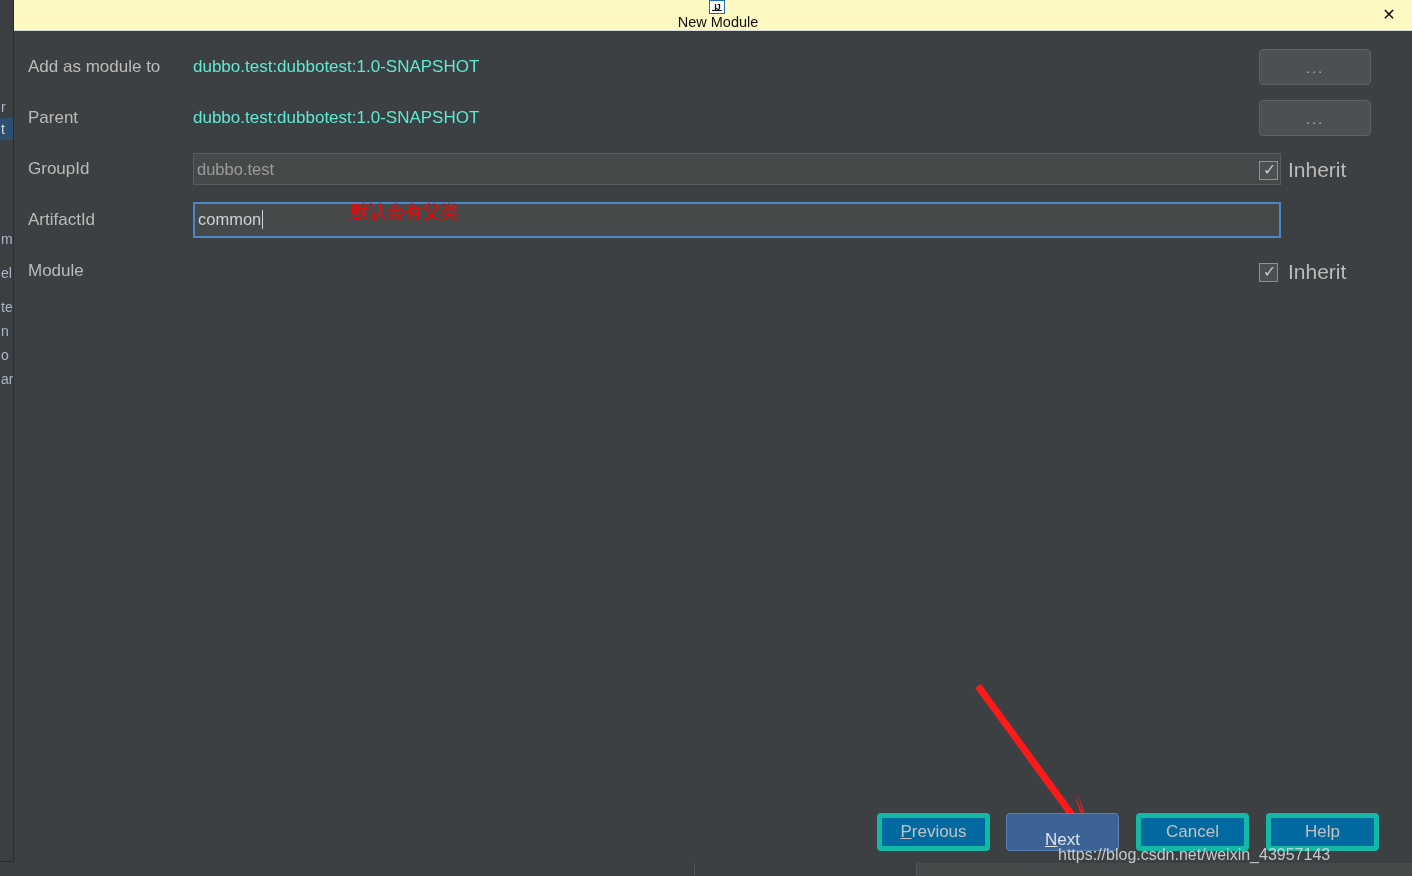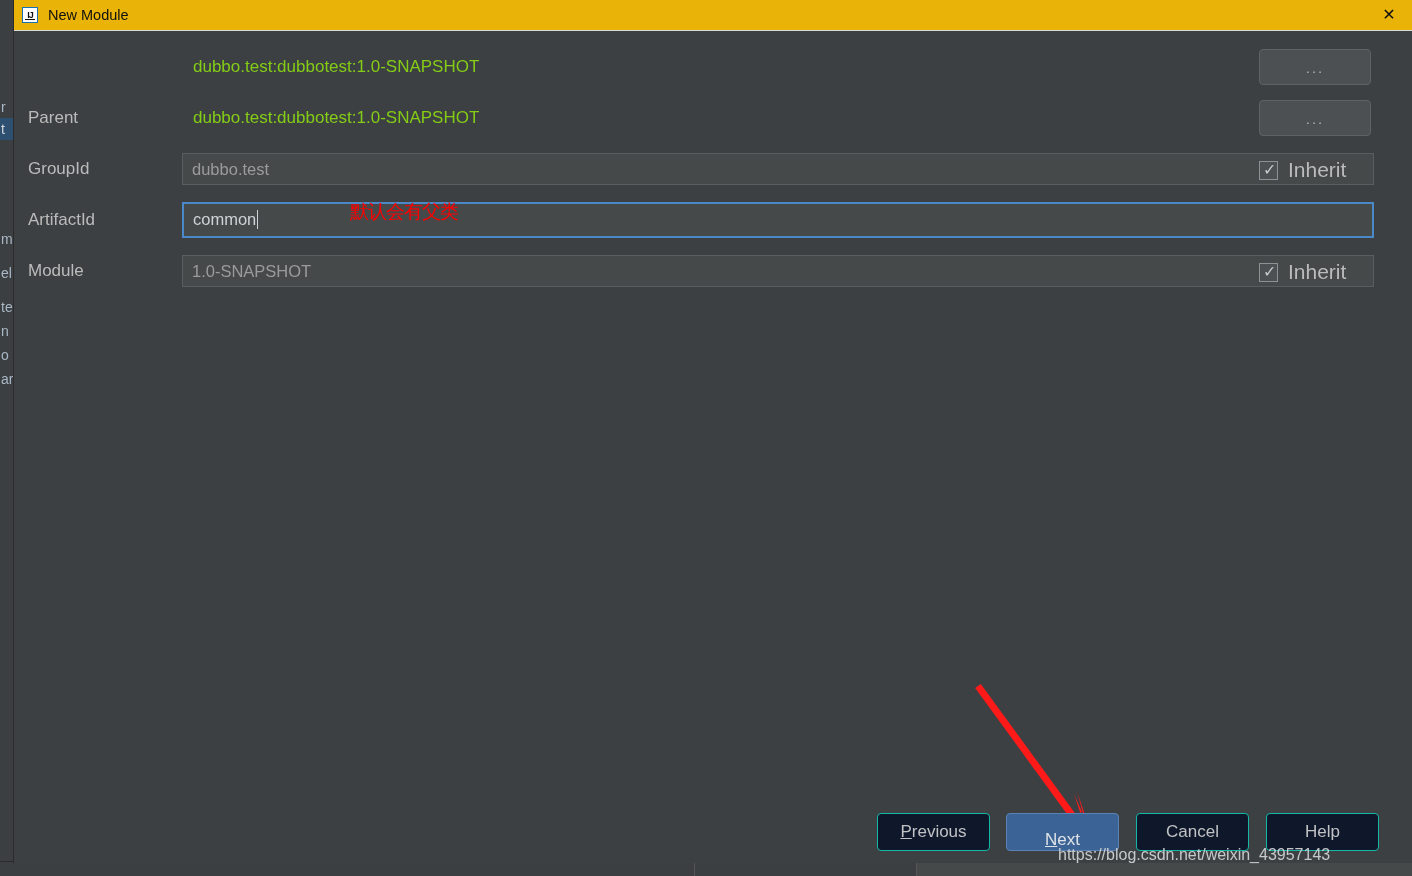--- a/index.html
+++ b/index.html
@@ -92,24 +92,25 @@
     width: 1398px;
     height: 862px;
     background: #3c4042;
     box-shadow: 0 0 0 1px #2b2b2b;
   }
 
   
   .dialog-titlebar {
     position: relative;
     height: 30px;
-    background: #eab308;
+    background: #fef9c3;
     display: flex;
     align-items: center;
     border-bottom: 1px solid #d8d8d8;
+    flex-direction: column;
   }
   .dialog-icon {
     width: 16px;
     height: 16px;
     margin-left: 8px;
     position: relative;
     background: #ffffff;
     border: 1px solid #1a6fb5;
     box-sizing: border-box;
     display: flex;
@@ -171,36 +172,36 @@
     font-size: 17px;
     color: #bbbbbb;
     white-space: nowrap;
   }
   .form-static-value {
     position: absolute;
     top: 0;
     height: 38px;
     line-height: 38px;
     font-size: 17px;
-    color: #84cc16;
+    color: #5eead4;
     white-space: nowrap;
   }
   .form-field {
     position: absolute;
-    left: 168px;
+    left: 179px;
     top: 3px;
-    width: 1192px;
+    width: 1088px;
     height: 32px;
     background: #45494a;
     border: 1px solid #5a5d5e;
     box-sizing: border-box;
     color: #9b9b9b;
     font-size: 16.5px;
     line-height: 30px;
-    padding-left: 9px;
+    padding-left: 3px;
     white-space: nowrap;
     overflow: hidden;
   }
   .form-field.focused {
     background: #45494a;
     border: 2px solid #4a88c7;
     color: #cfd2d4;
     height: 36px;
     top: 1px;
   }
@@ -288,22 +289,22 @@
     position: absolute;
     top: 0;
     height: 38px;
     border-radius: 4px;
     box-sizing: border-box;
     display: flex;
     align-items: center;
     justify-content: center;
     font-size: 17px;
     color: #c0c2c4;
-    background: #0f172a;
-    border: 1px solid #14b8a6;
+    background: #0369a1;
+    border: 5px solid #14b8a6;
     cursor: default;
   }
   .dlg-button.primary {
     background: #3b6396;
     border: 1px solid #5a82b4;
     color: #dfe3e6;
     align-items: flex-end;
   }
   .mnemonic {
     text-decoration: underline;
@@ -352,20 +353,21 @@
 
   <div class="dialog-titlebar">
     <div class="dialog-icon">IJ</div>
     <div class="dialog-title-text">New Module</div>
     <div class="dialog-close">✕</div>
   </div>
 
   <div class="dialog-body">
 
     <div class="form-row" style="top:17px;">
+      <div class="form-label">Add as module to</div>
       <div class="form-static-value" style="left:179px;">dubbo.test:dubbotest:1.0-SNAPSHOT</div>
       <div class="ellipsis-button" style="left:1245px;top:1px;">...</div>
     </div>
 
     <div class="form-row" style="top:68px;">
       <div class="form-label">Parent</div>
       <div class="form-static-value" style="left:179px;">dubbo.test:dubbotest:1.0-SNAPSHOT</div>
       <div class="ellipsis-button" style="left:1245px;top:1px;">...</div>
     </div>
 
@@ -380,21 +382,20 @@
       </div>
     </div>
 
     <div class="form-row" style="top:170px;text-decoration:underline;">
       <div class="form-label">ArtifactId</div>
       <div class="form-field focused"><span>common</span><span class="caret"></span></div>
     </div>
 
     <div class="form-row" style="top:221px;">
       <div class="form-label">Module</div>
-      <div class="form-field">1.0-SNAPSHOT</div>
       <div class="inherit-box" style="left:1245px;top:8px;">
         <span class="checkbox">
             <span class="tick">✓</span>
           </span>
         <span class="inherit-label">Inherit</span>
       </div>
     </div>
 
     <div class="annotation-text" style="left:336px;top:168px;">默认会有父类</div>
 

